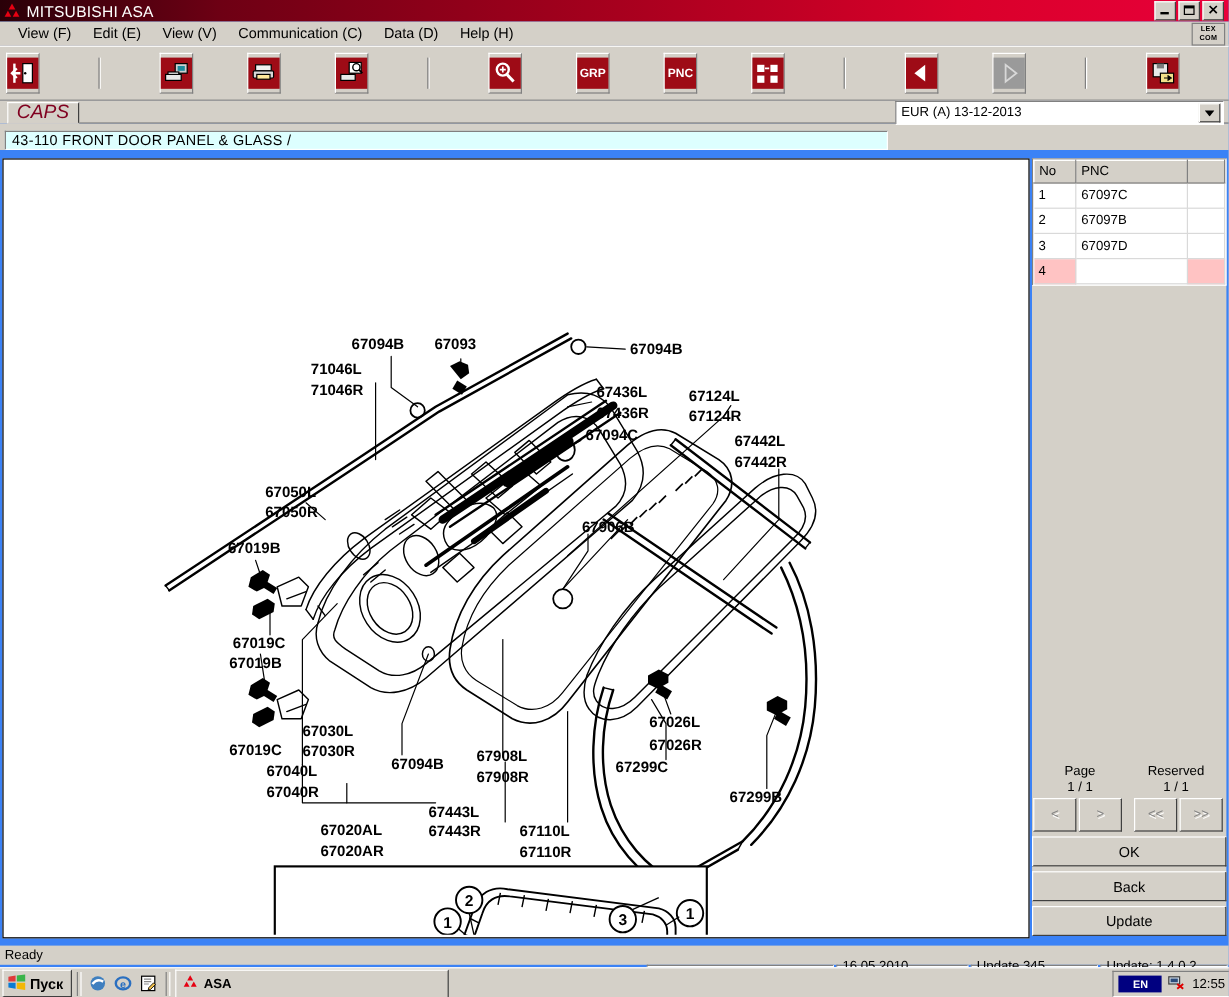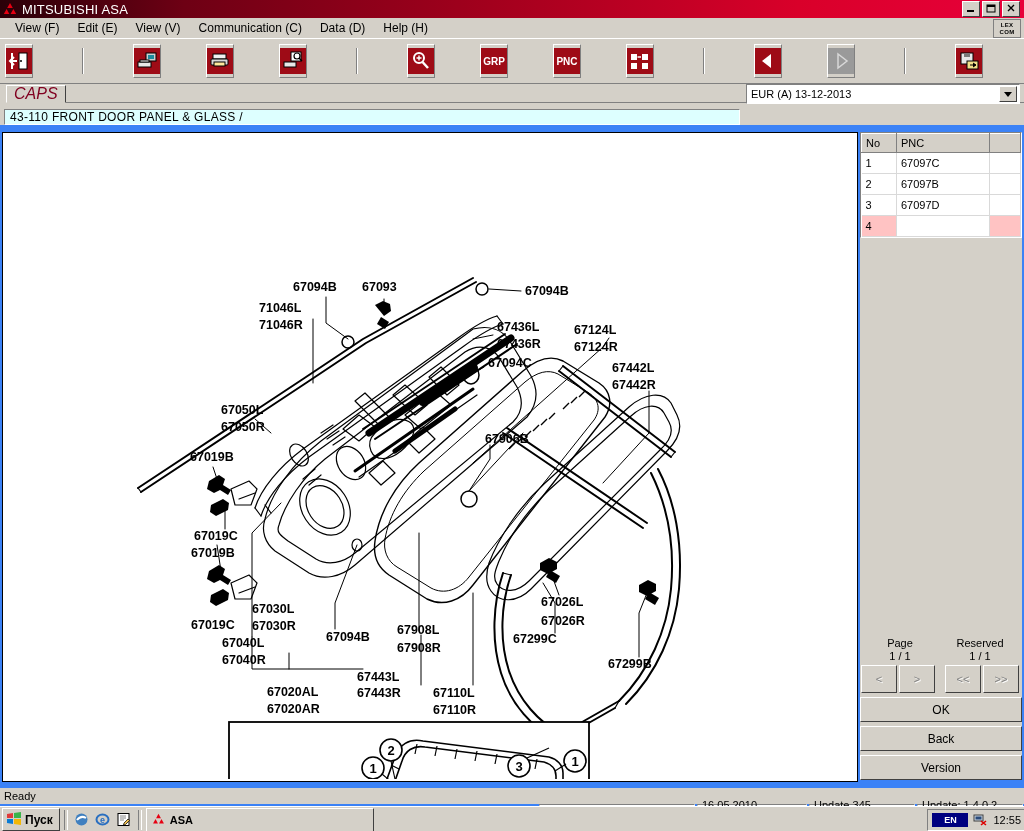--- a/index.html
+++ b/index.html
@@ -631,21 +631,21 @@
         </div>
         <div class="pager-btns">
           <div class="pbtn">&lt;</div>
           <div class="pbtn">&gt;</div>
           <div class="pgap"></div>
           <div class="pbtn">&lt;&lt;</div>
           <div class="pbtn">&gt;&gt;</div>
         </div>
         <div class="bigbtn">OK</div>
         <div class="bigbtn">Back</div>
-        <div class="bigbtn">Version</div>
+        <div class="bigbtn">Update</div>
       </div>
     </div>
   </div>
 
   <div class="statusbar">
     <div class="sb-ready">Ready</div>
     <div class="sb-cell sb-blank"></div>
     <div class="sb-cell sb-date">16.05.2010</div>
     <div class="sb-cell sb-upd">Update 345</div>
     <div class="sb-cell sb-ver">Update: 1.4.0.2</div>

